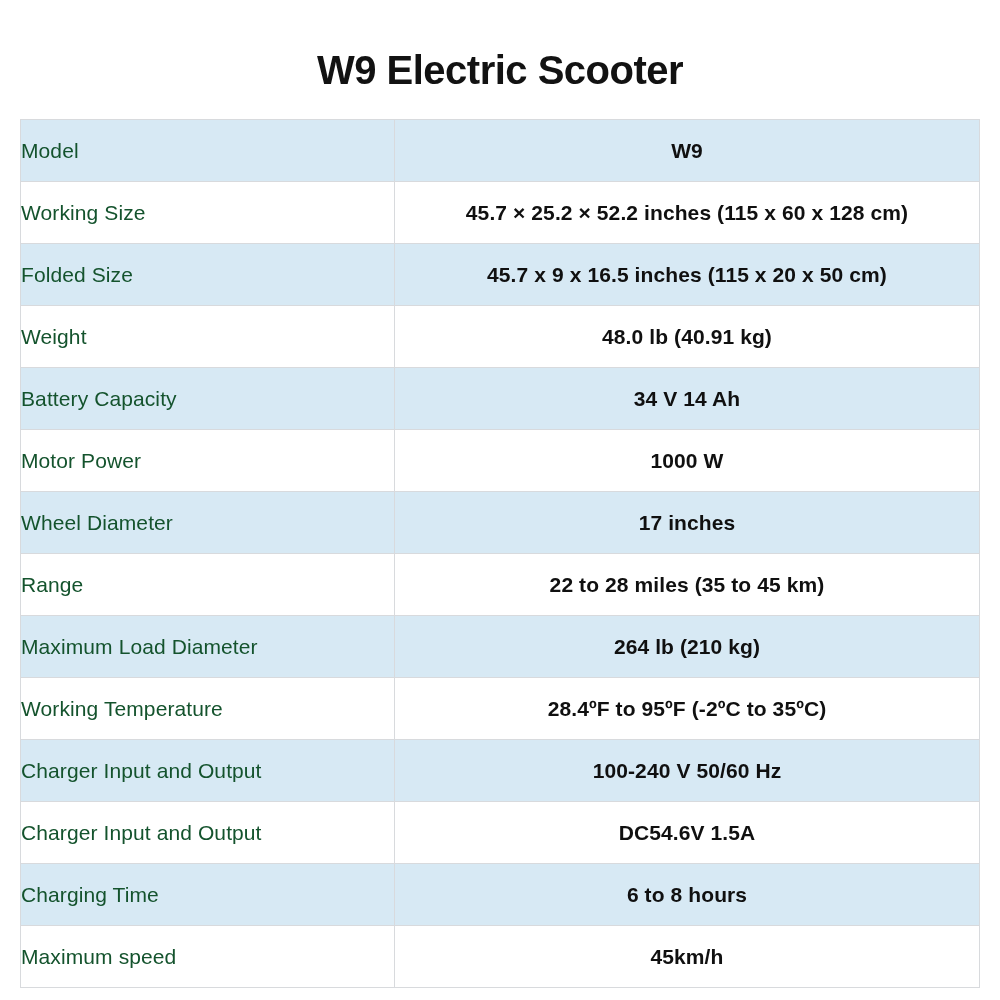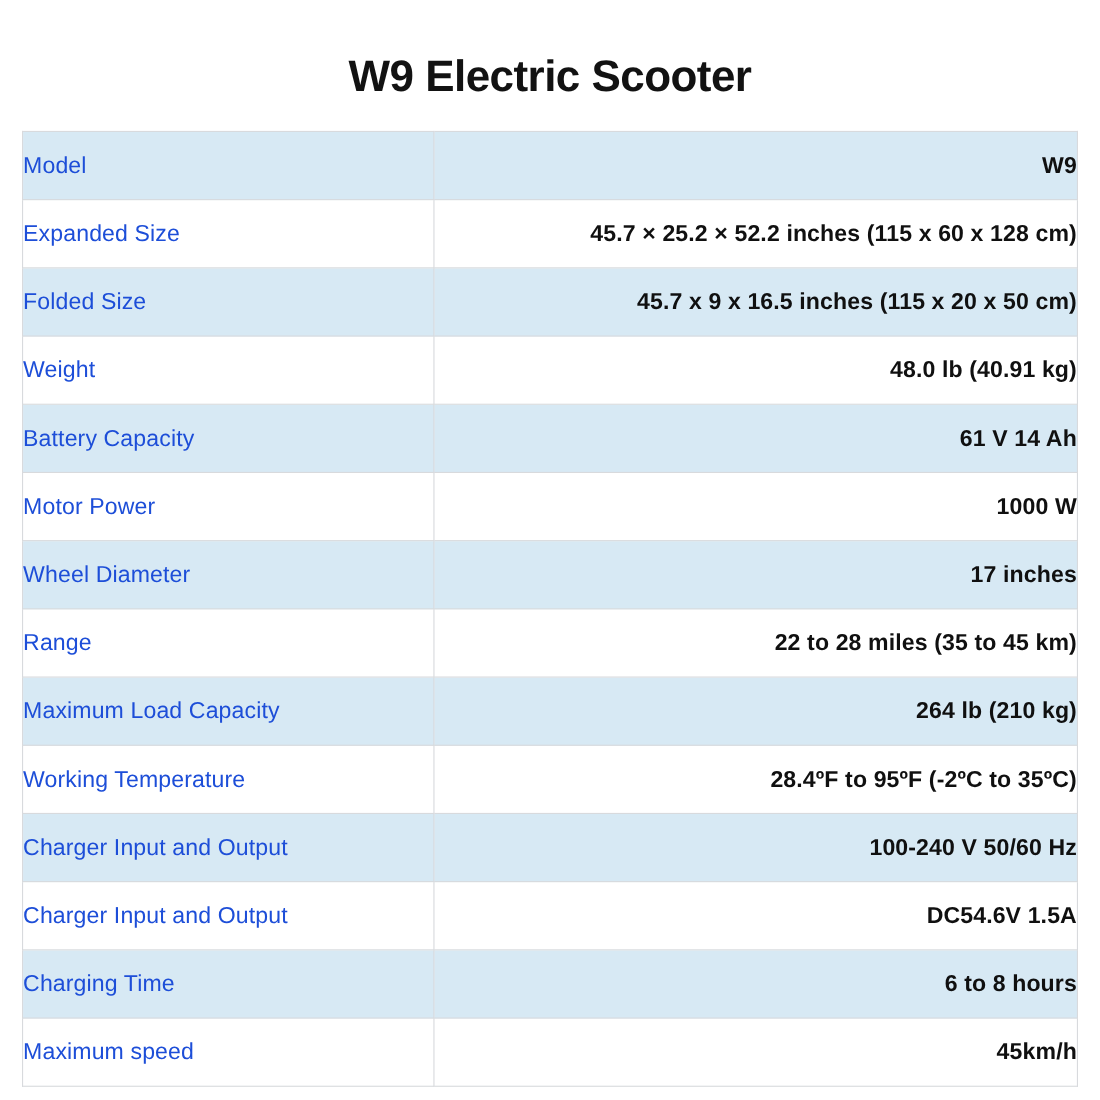--- a/index.html
+++ b/index.html
@@ -42,29 +42,29 @@
   .spec-table col.value-col { width: 61%; }
   .spec-table td {
     border: 1px solid #d8dadd;
     padding: 0;
     height: 61px;
     vertical-align: middle;
   }
   .cell-label {
     font-size: 21px;
     font-weight: 400;
-    color: #1d4ed8;
+    color: #14532d;
     padding-left: 28px;
     letter-spacing: 0.1px;
   }
   .cell-value {
     font-size: 21px;
     font-weight: 700;
     color: #101010;
-    text-align: right;
+    text-align: center;
     letter-spacing: 0.1px;
   }
   tr.shaded td {
     background: #d7e9f4;
   }
   tr.plain td {
     background: #ffffff;
   }
 </style>
 </head>
@@ -77,49 +77,49 @@
     <colgroup>
       <col class="label-col">
       <col class="value-col">
     </colgroup>
     <tbody id="spec-body">
         <tr class="shaded">
           <td class="cell-label">Model</td>
           <td class="cell-value">W9</td>
         </tr>
         <tr class="plain">
-          <td class="cell-label">Expanded Size</td>
+          <td class="cell-label">Working Size</td>
           <td class="cell-value">45.7 × 25.2 × 52.2 inches (115 x 60 x 128 cm)</td>
         </tr>
         <tr class="shaded">
           <td class="cell-label">Folded Size</td>
           <td class="cell-value">45.7 x 9 x 16.5 inches (115 x 20 x 50 cm)</td>
         </tr>
         <tr class="plain">
           <td class="cell-label">Weight</td>
           <td class="cell-value">48.0 lb (40.91 kg)</td>
         </tr>
         <tr class="shaded">
           <td class="cell-label">Battery Capacity</td>
-          <td class="cell-value">61 V  14 Ah</td>
+          <td class="cell-value">34 V  14 Ah</td>
         </tr>
         <tr class="plain">
           <td class="cell-label">Motor Power</td>
           <td class="cell-value">1000 W</td>
         </tr>
         <tr class="shaded">
           <td class="cell-label">Wheel Diameter</td>
           <td class="cell-value">17 inches</td>
         </tr>
         <tr class="plain">
           <td class="cell-label">Range</td>
           <td class="cell-value">22 to 28 miles (35 to 45 km)</td>
         </tr>
         <tr class="shaded">
-          <td class="cell-label">Maximum Load Capacity</td>
+          <td class="cell-label">Maximum Load Diameter</td>
           <td class="cell-value">264 lb (210 kg)</td>
         </tr>
         <tr class="plain">
           <td class="cell-label">Working Temperature</td>
           <td class="cell-value">28.4ºF to 95ºF (-2ºC to 35ºC)</td>
         </tr>
         <tr class="shaded">
           <td class="cell-label">Charger Input and Output</td>
           <td class="cell-value">100-240 V 50/60 Hz</td>
         </tr>

